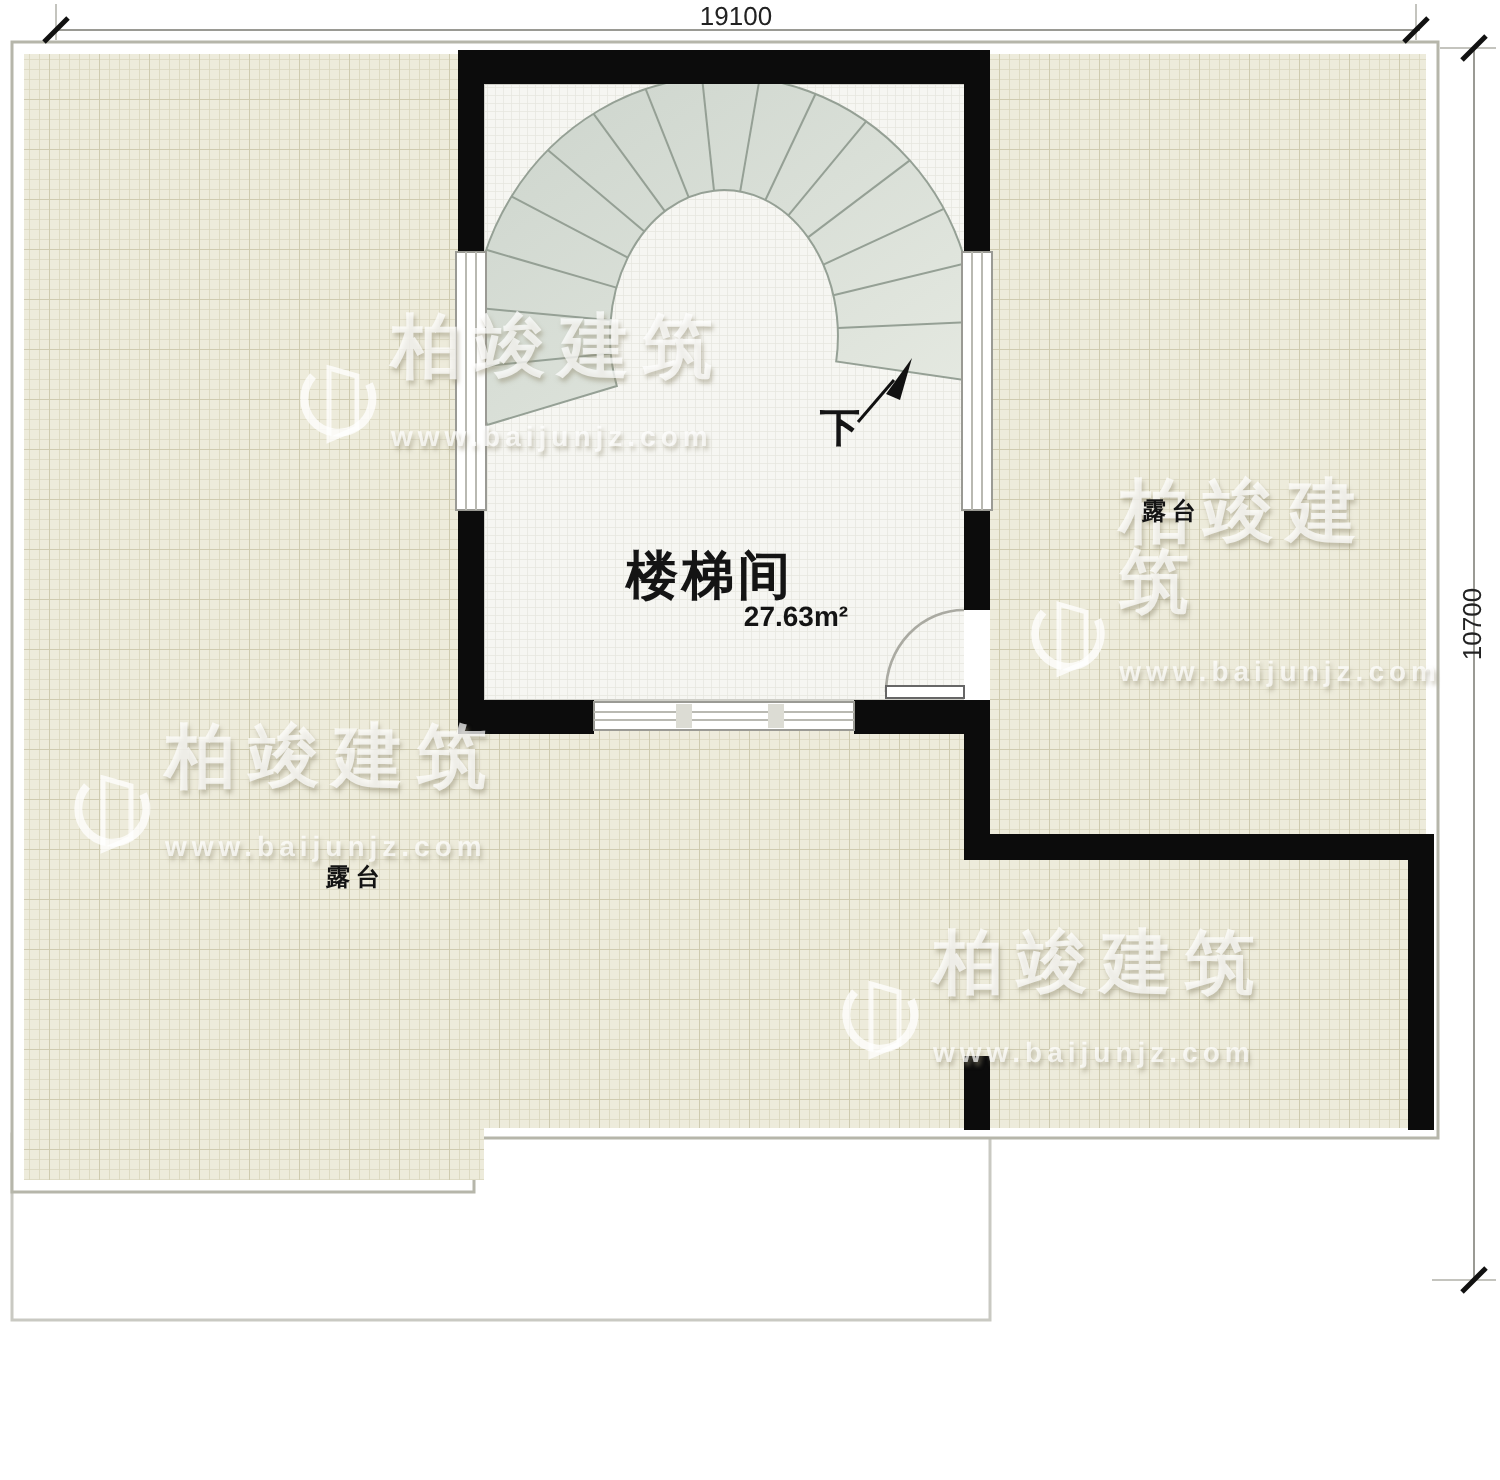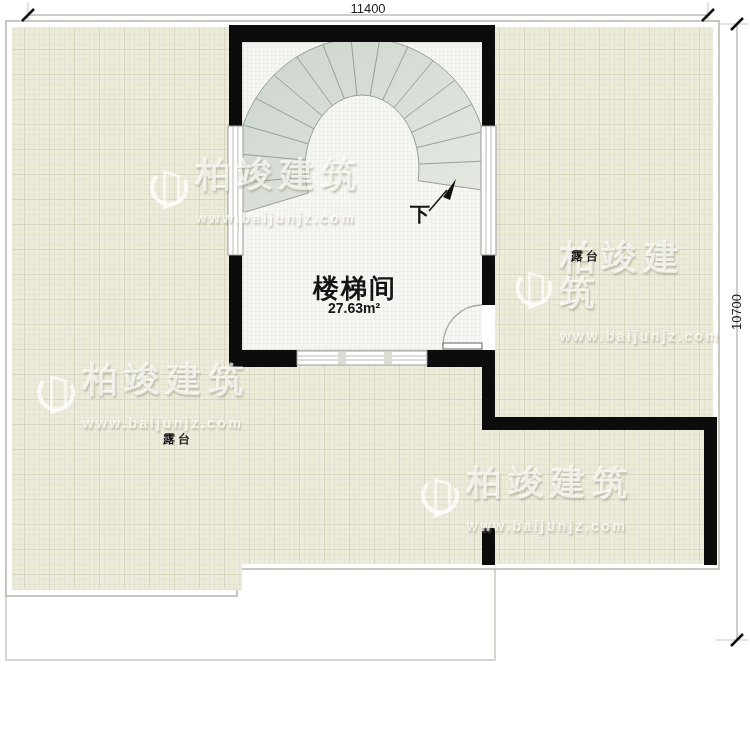--- a/index.html
+++ b/index.html
@@ -1,27 +1,27 @@
 <!DOCTYPE html>
 <html><head>
 <meta charset="utf-8">
 <style>
   html,body{margin:0;padding:0;background:#fff;}
   #page{position:relative;width:750px;height:740px;background:#fff;overflow:hidden;
         font-family:"Liberation Sans","DejaVu Sans",sans-serif;}
   #plan-svg{position:absolute;left:0;top:0;}
   .lbl{position:absolute;transform:translate(-50%,-50%);color:#141414;white-space:nowrap;z-index:5;}
   .lbl-room{font-size:26px;font-weight:700;letter-spacing:2px;}
-  .lbl-area{font-size:14px;font-weight:700;}
+  .lbl-area{font-size:14px;font-weight:700;margin-left:44px;}
   .lbl-terrace{font-size:12px;font-weight:700;letter-spacing:3px;}
   .lbl-down{font-size:20px;font-weight:700;}
   .lbl-dim{font-size:13px;color:#222;}
   .lbl-dim-v{transform:translate(-50%,-50%) rotate(-90deg);}
   
-  .wm{position:absolute;transform:translate(-50%,-50%);display:flex;align-items:center;gap:7px;
+  .wm{position:absolute;transform:translate(-50%,-50%);display:flex;align-items:flex-end;gap:7px;
       color:rgba(255,255,255,0.72);text-shadow:1px 2px 2px rgba(150,144,118,0.5);z-index:4;pointer-events:none;}
   .wm-brand{font-size:35px;font-weight:700;letter-spacing:7px;line-height:1;}
   .wm-url{font-size:14px;font-weight:700;letter-spacing:2.5px;margin-top:19px;}
   
   #titleblock{position:absolute;left:0;top:662px;width:750px;height:78px;background:#fff;z-index:6;}
 </style>
 </head>
 <body>
 
 <div id="page">
@@ -175,21 +175,21 @@
     <svg width="42" height="46" viewBox="0 0 42 46">
       <path d="M10 8 A 17 17 0 1 0 38 12" fill="none" stroke="rgba(255,255,255,0.75)" stroke-width="4"></path>
       <polygon points="18,4 32,8 32,34 18,40" fill="none" stroke="rgba(255,255,255,0.75)" stroke-width="2.5"></polygon>
     </svg>
     <div class="wm-text">
         <div class="wm-brand">柏竣建筑</div>
     <div class="wm-url">www.baijunjz.com</div>
       </div>
   </div>
 
-  <div class="lbl lbl-dim" style="left:368px;top:8px">11400</div>
+  <div class="lbl lbl-dim" style="left:368px;top:8px">19100</div>
   <div class="lbl lbl-dim lbl-dim-v" style="left:736px;top:312px">10700</div>
   <div class="lbl lbl-terrace" style="left:586px;top:256px">露台</div>
   <div class="lbl lbl-terrace" style="left:178px;top:439px">露台</div>
   <div class="lbl lbl-room" style="left:355px;top:288px">楼梯间</div>
   <div class="lbl lbl-area" style="left:354px;top:308px">27.63m²</div>
   <div class="lbl lbl-down" style="left:420px;top:214px">下</div>
 
   <div id="titleblock">
     
     

